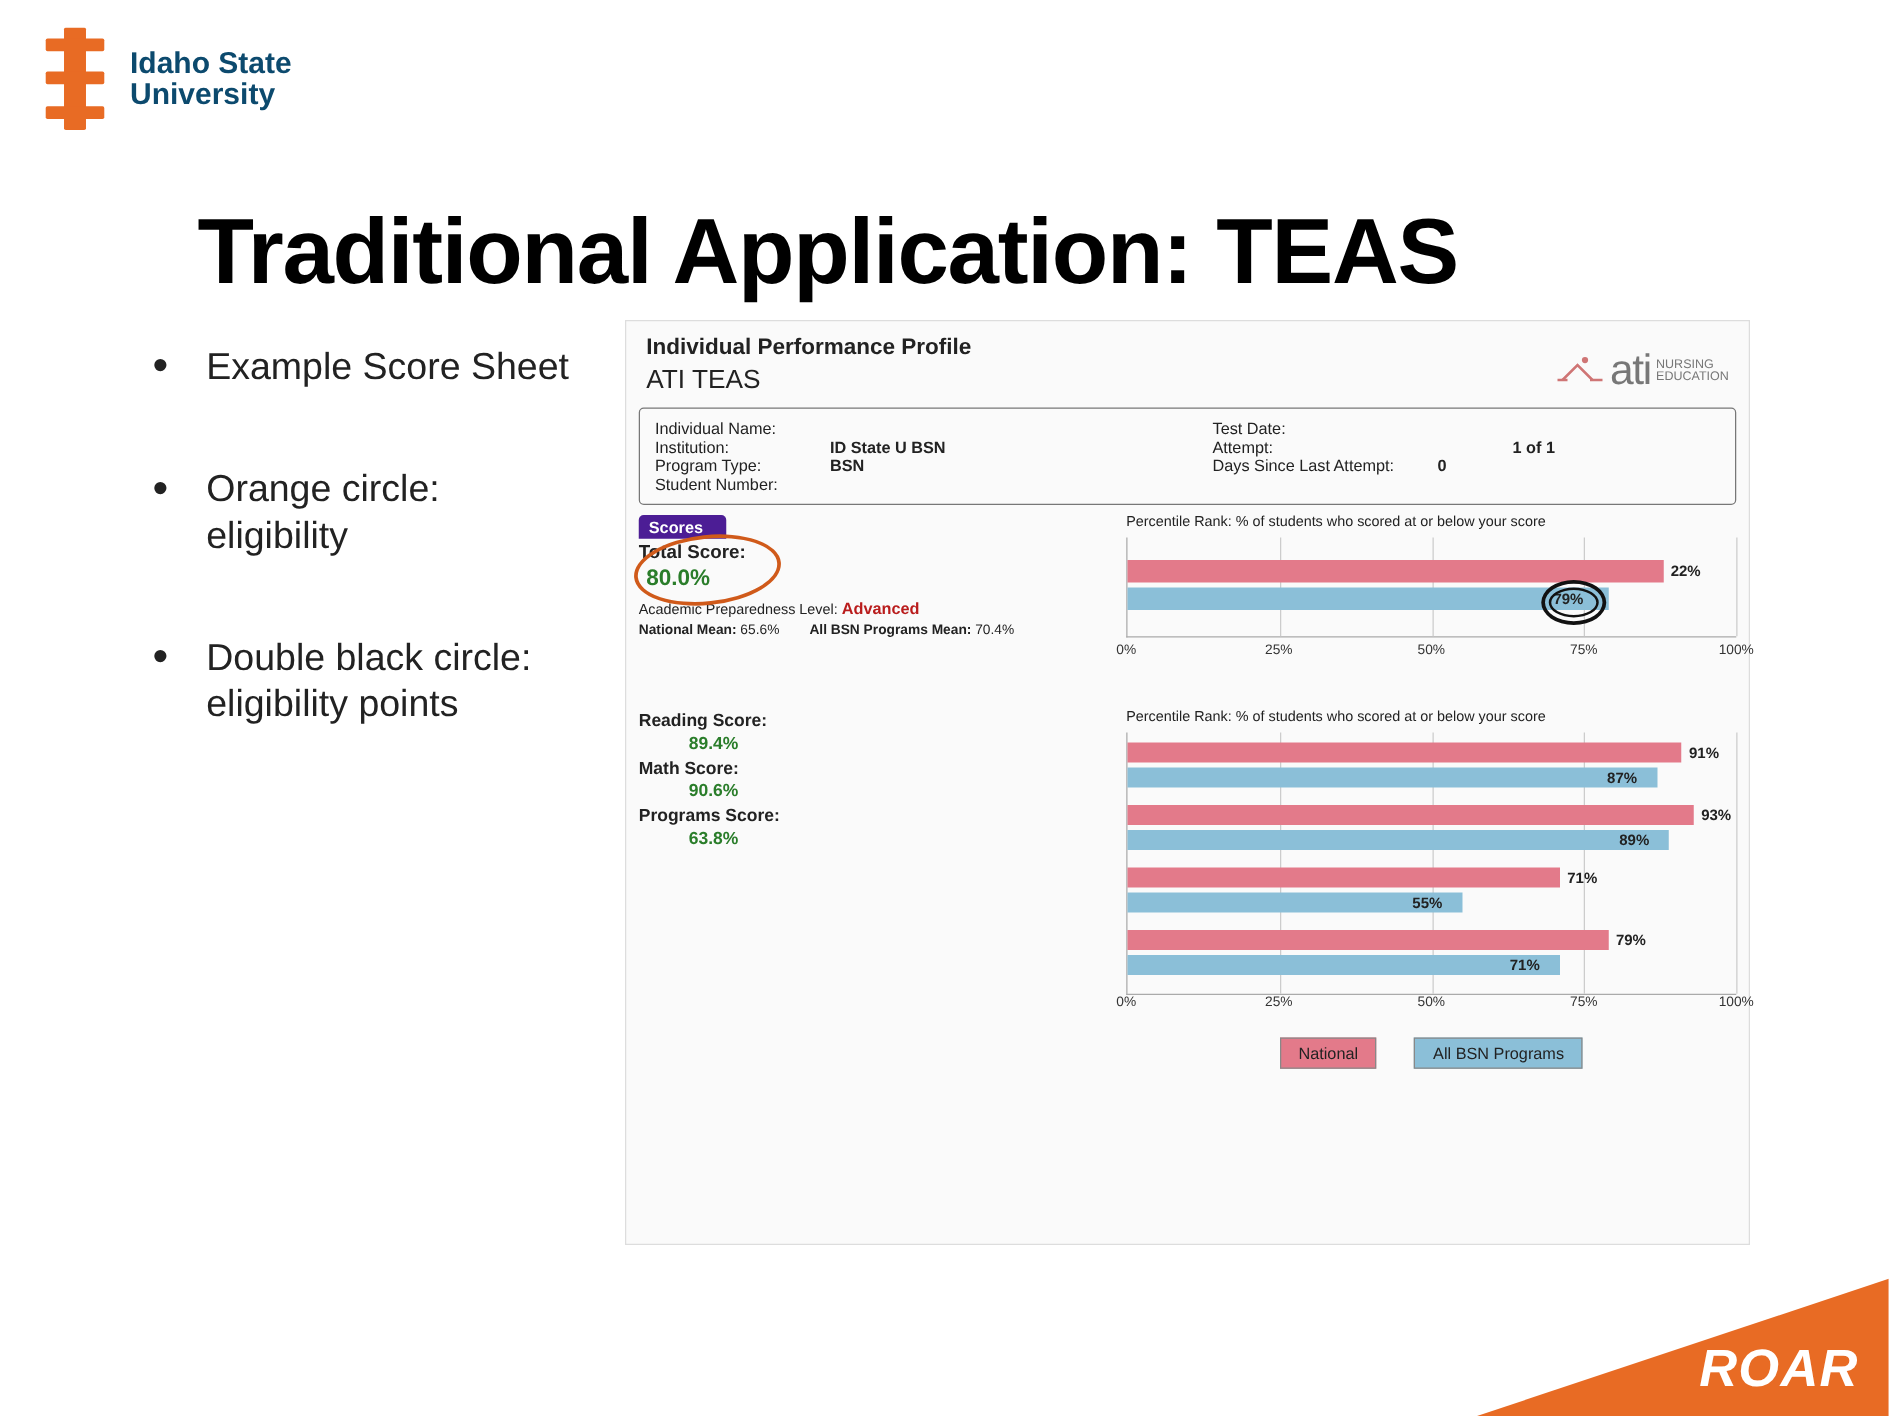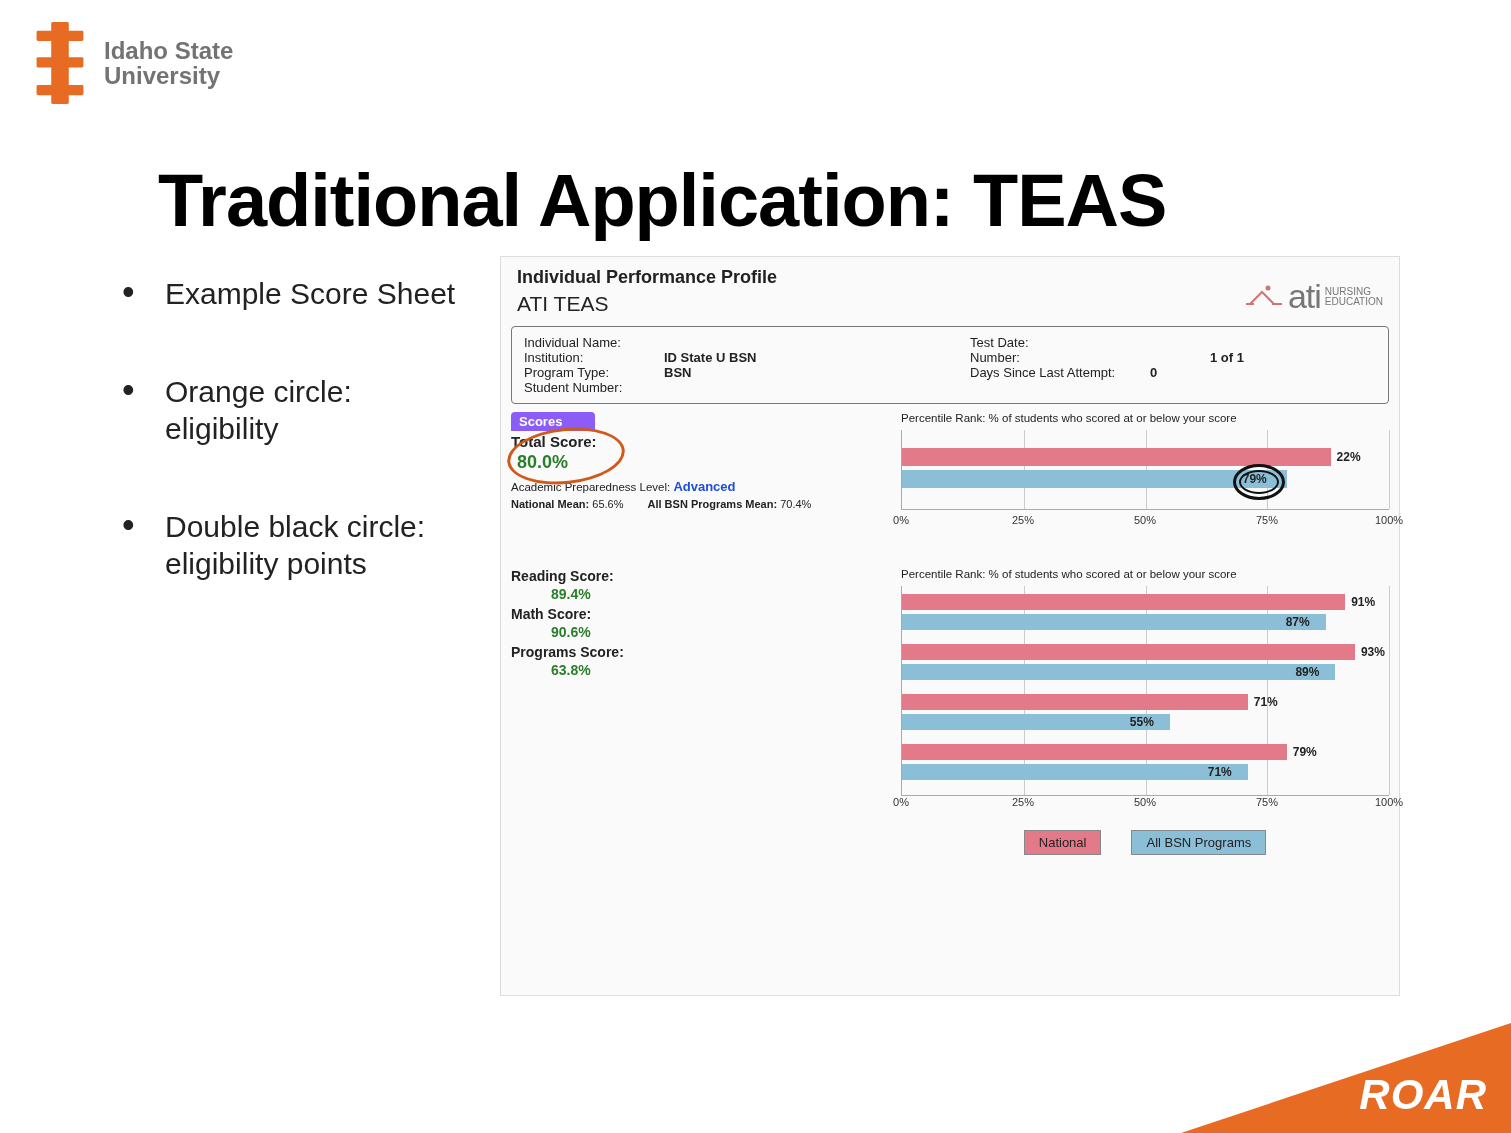--- a/index.html
+++ b/index.html
@@ -2,21 +2,21 @@
 <html><head>
 <meta charset="utf-8">
 <style>
   * { box-sizing: border-box; margin: 0; padding: 0; }
   html, body { width: 1511px; height: 1133px; background: #fff; font-family: Arial, Helvetica, sans-serif; color: #000; overflow: hidden; }
   .slide { position: relative; width: 1511px; height: 1133px; }
 
   
   .logo { position: absolute; left: 30px; top: 22px; display: flex; align-items: center; gap: 14px; }
   .logo-mark { width: 60px; height: 82px; display: flex; flex-direction: column; align-items: center; justify-content: center; }
-  .logo-text { font-weight: 700; font-size: 24px; line-height: 1.05; color: #737373; }
+  .logo-text { font-weight: 700; font-size: 24px; line-height: 1.05; color: #0c4a6e; }
   .logo-text span { display: block; }
 
   
   .title { position: absolute; left: 158px; top: 158px; font-size: 74px; font-weight: 700; letter-spacing: -1px; }
 
   
   .bullets { position: absolute; left: 110px; top: 275px; width: 350px; }
   .bullets li { list-style: none; font-size: 30px; color: #222; margin-bottom: 60px; position: relative; padding-left: 55px; line-height: 1.25; }
   .bullets li::before { content: "•"; position: absolute; left: 12px; top: -6px; font-size: 36px; }
 
@@ -30,27 +30,27 @@
   .ati-brand .sub { font-size: 10px; line-height: 1; }
 
   .info-box { border: 1px solid #777; border-radius: 4px; padding: 8px 12px; margin: 4px 0 8px 0; display: grid; grid-template-columns: 1fr 1fr; gap: 4px 40px; font-size: 13px; }
   .info-row { display: flex; gap: 10px; }
   .info-row .lbl { width: 130px; }
   .info-row .val { font-weight: 700; }
 
   .mid { display: grid; grid-template-columns: 380px 1fr; gap: 10px; position: relative; }
 
   .scores-box { }
-  .scores-title { background: #8b5cf6; color: #fff; font-size: 13px; font-weight: 700; padding: 2px 8px; width: 84px; border-radius: 4px 4px 0 0; }
+  .scores-title { background: #4c1d95; color: #fff; font-size: 13px; font-weight: 700; padding: 2px 8px; width: 70px; border-radius: 4px 4px 0 0; }
   .total-score { font-size: 15px; font-weight: 700; margin-top: 2px; }
   .total-score .pct { display:block; color: #2a7d2a; font-weight: 700; font-size: 18px; margin-left: 6px; margin-top:2px;}
   .orange-circle { position: absolute; left: -4px; top: 16px; width: 118px; height: 56px; border: 3px solid #d05a1a; border-radius: 50%; transform: rotate(-6deg); pointer-events:none; }
   .scores-box { position: relative; }
   .prep { font-size: 11.5px; margin-top: 6px; }
-  .prep .adv { color: #1d4ed8; font-weight: 700; font-size: 13px; }
+  .prep .adv { color: #b91c1c; font-weight: 700; font-size: 13px; }
   .means { font-size: 11px; margin-top: 4px; display:flex; gap: 24px; }
   .means b { font-weight: 700; }
 
   .rank-box { }
   .rank-title { font-size: 11.5px; margin-bottom: 6px; }
   .chart1 { position: relative; height: 80px; border-left: 1px solid #aaa; border-bottom: 1px solid #aaa; margin-bottom: 4px; }
   .chart1 .bar { position: absolute; left: 0; height: 18px; }
   .bar.red { background: #e37a8a; } 
   .bar.blue { background: #8bbfd8; } 
   .bar-lbl { position: absolute; font-size: 12px; font-weight:600; top: 50%; transform: translateY(-50%); }
@@ -150,21 +150,21 @@
           </div>
         <div class="info-row">
             <span class="lbl">Student Number:</span>
           </div>
       </div>
       <div>
         <div class="info-row">
             <span class="lbl">Test Date:</span>
           </div>
         <div class="info-row">
-            <span class="lbl">Number:</span>
+            <span class="lbl">Attempt:</span>
             <span class="val" style="margin-left:100px">1 of 1</span>
           </div>
         <div class="info-row">
             <span class="lbl" style="width:170px">Days Since Last Attempt:</span>
             <span class="val">0</span>
           </div>
       </div>
     </div>
 
     <div class="mid">

